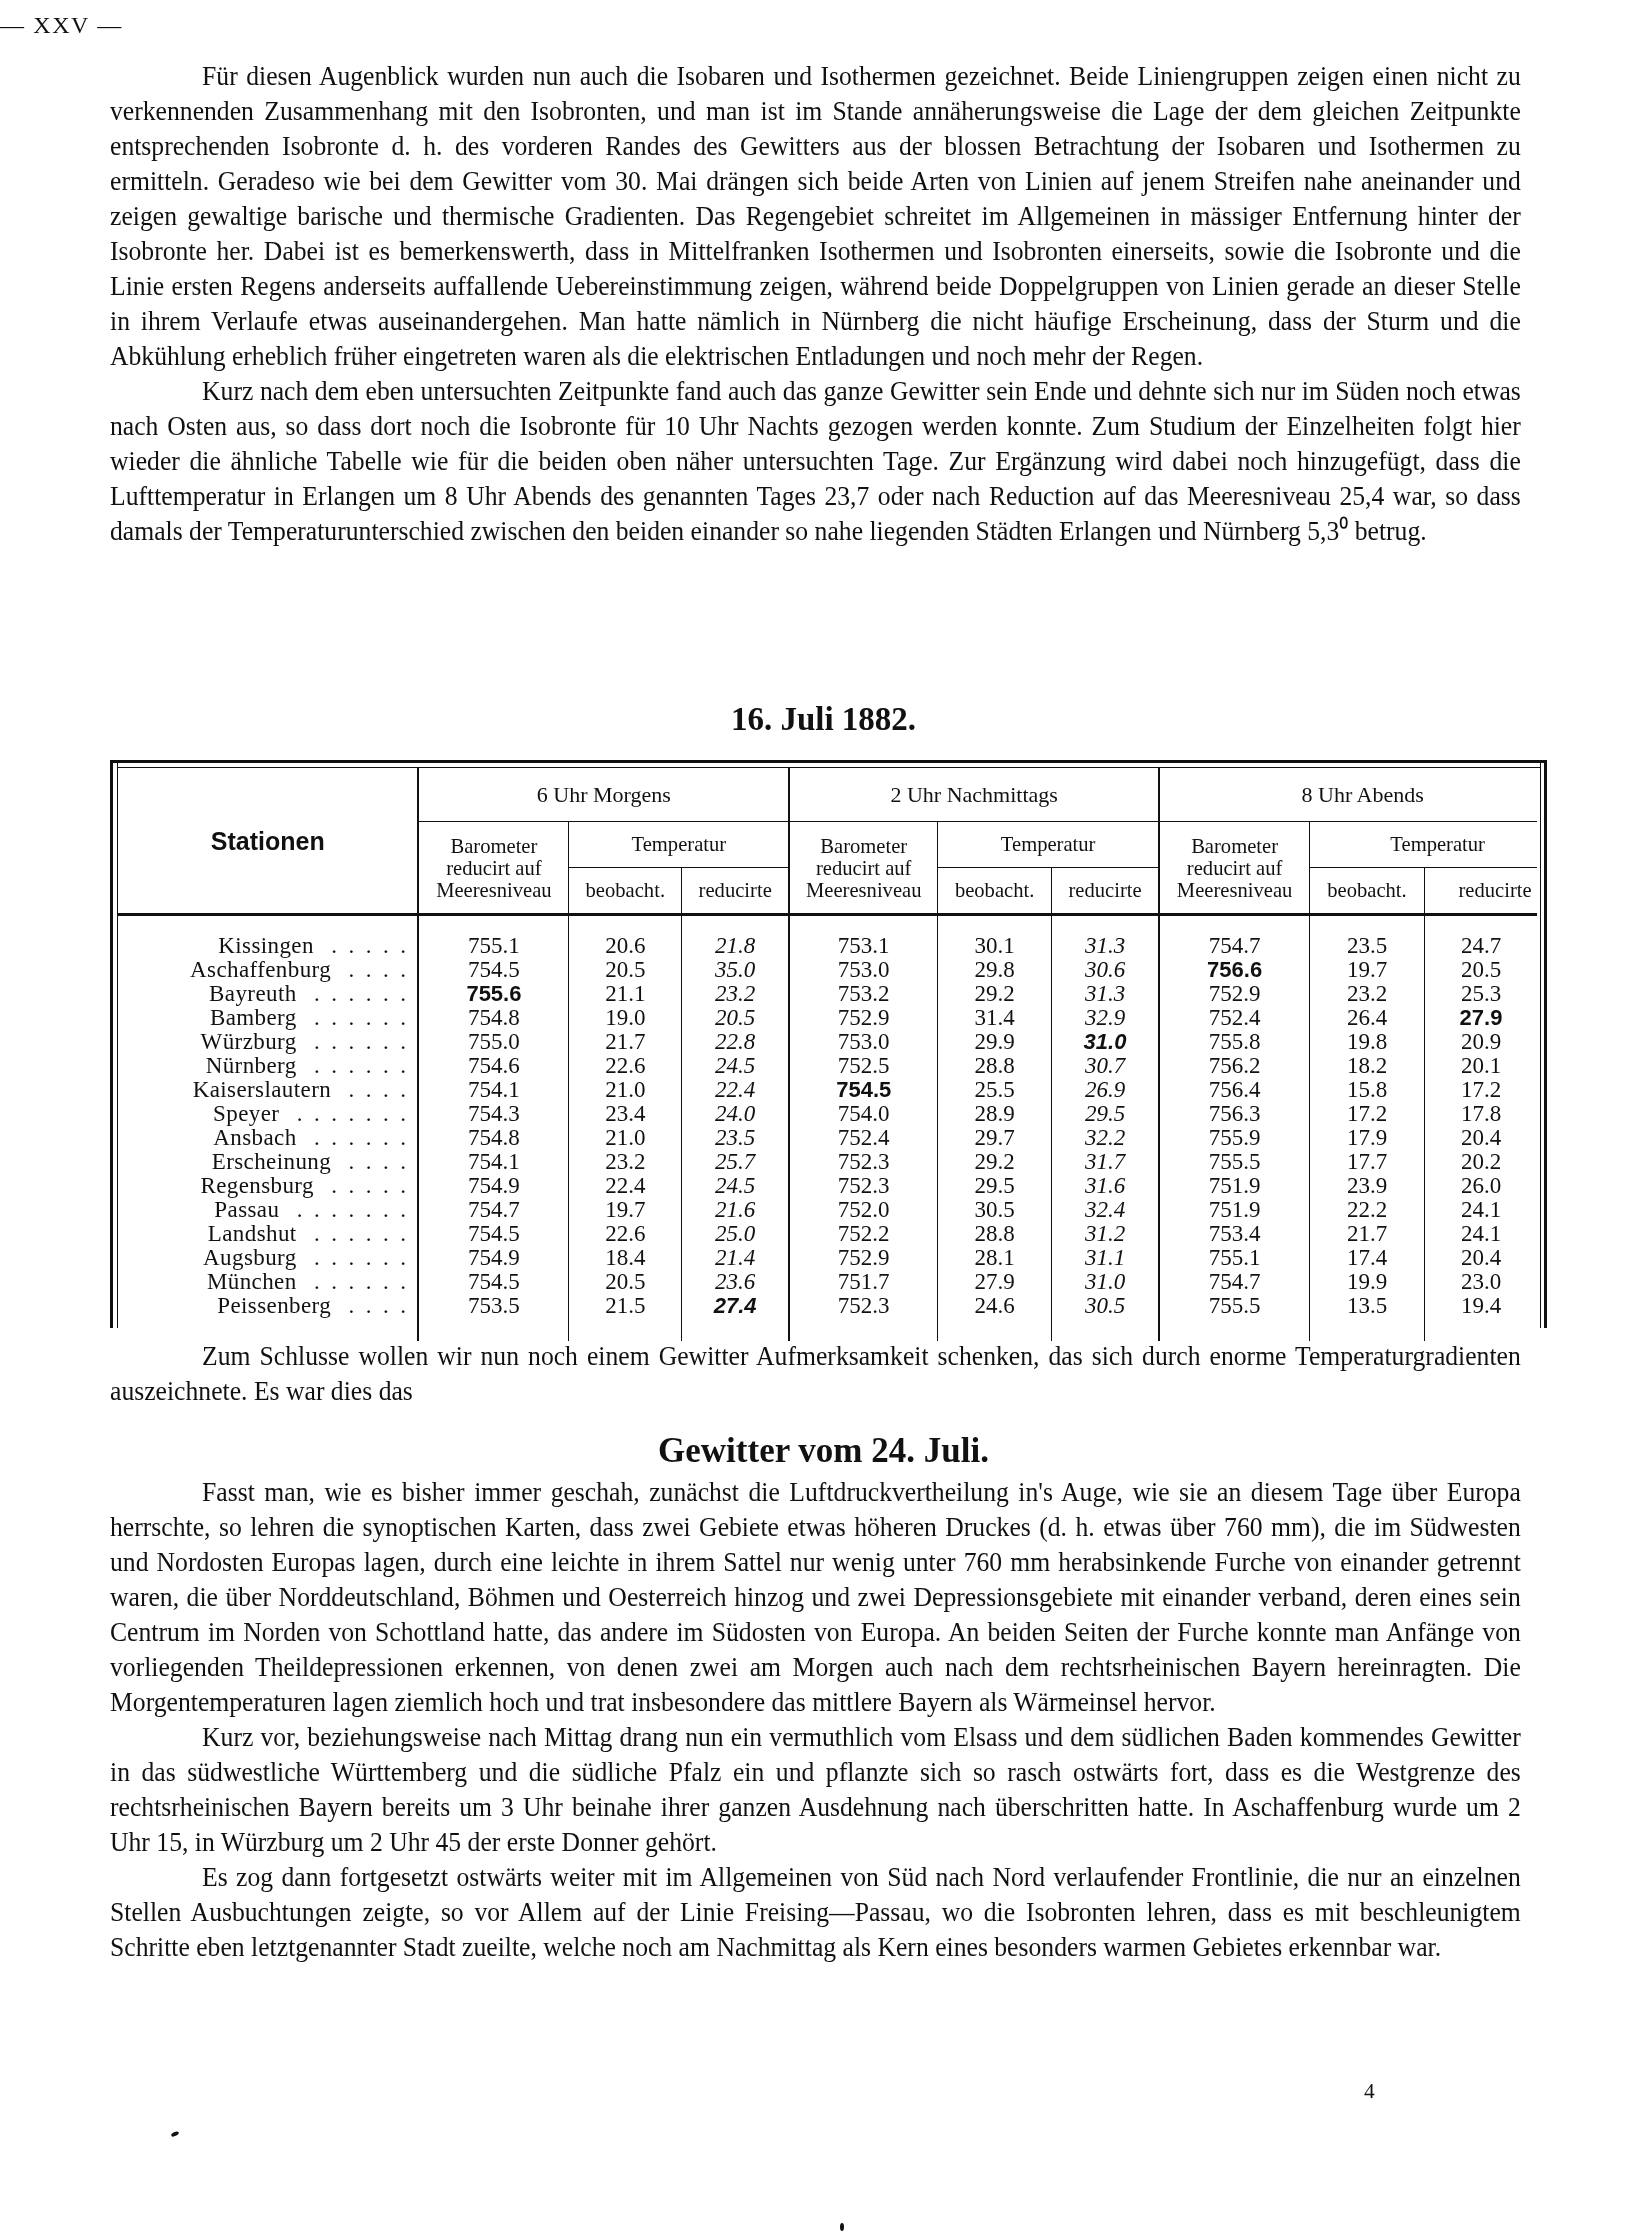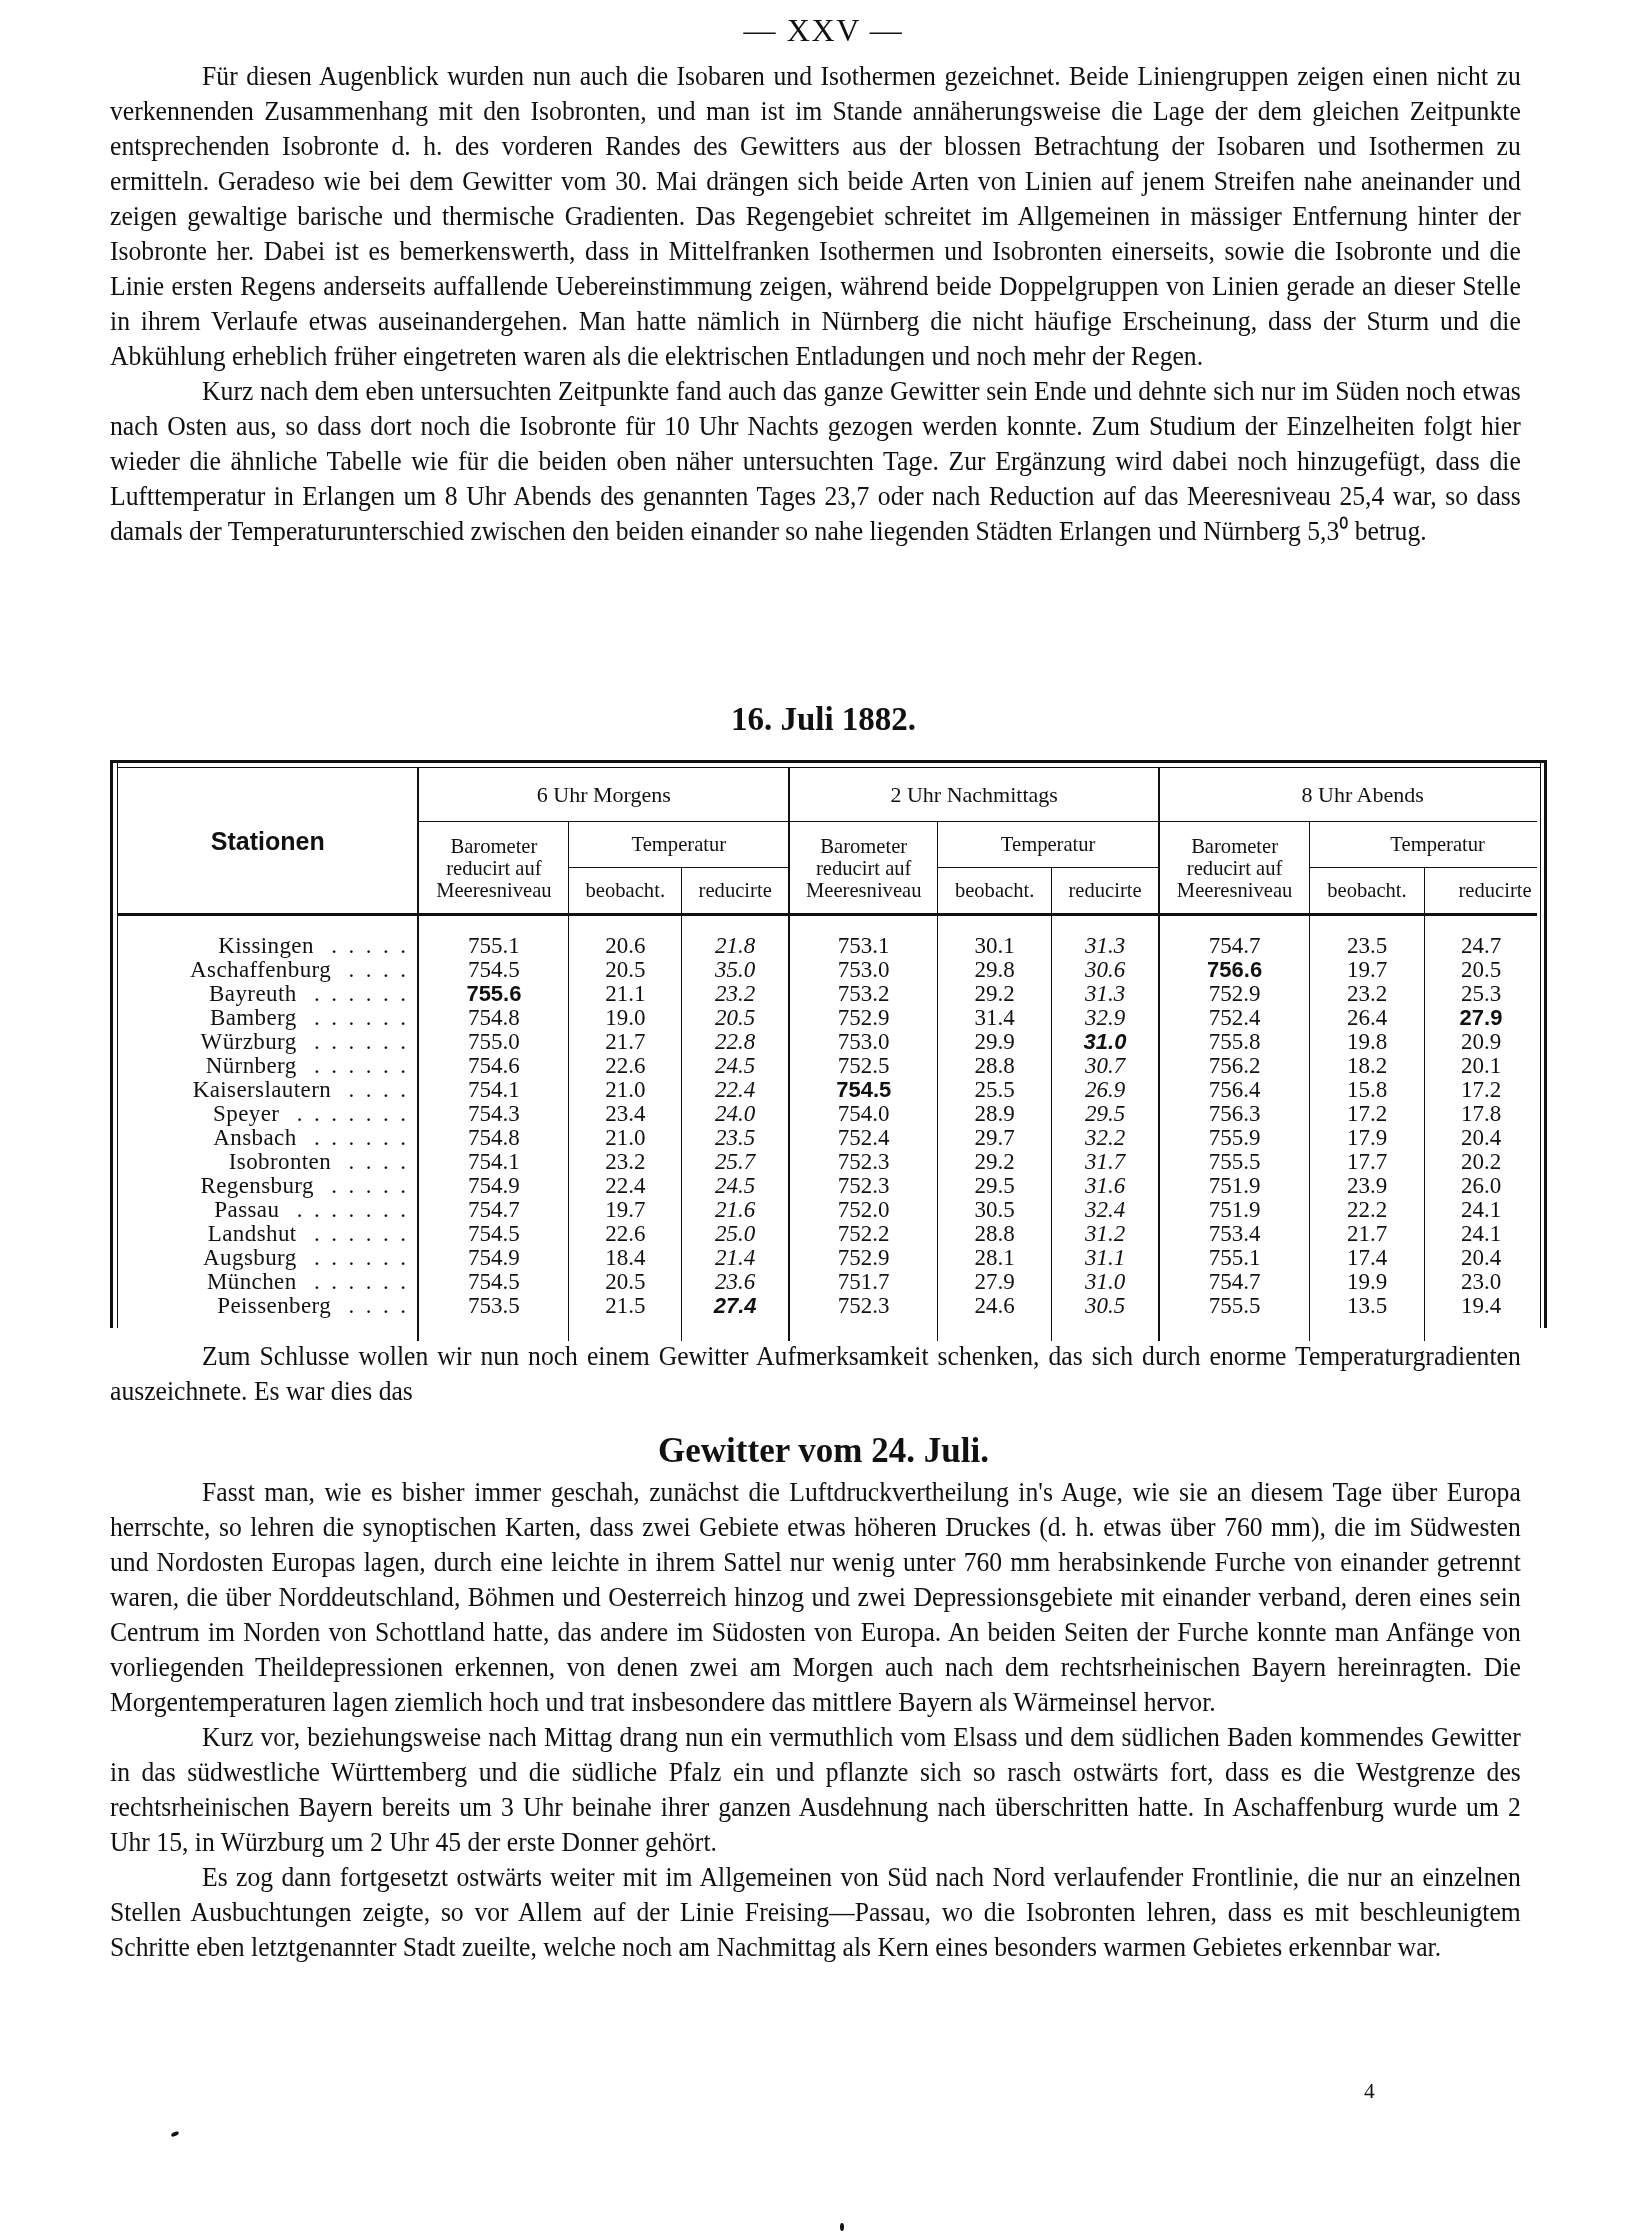--- a/index.html
+++ b/index.html
@@ -1,22 +1,22 @@
 <!DOCTYPE html>
 <html style="font-size:13px"><head>
 <meta charset="utf-8">
 <style>
   html, body { margin: 0; padding: 0; background: #ffffff; }
   body {
     width: 1647px; height: 2239px; position: relative; overflow: hidden;
     font-family: "Liberation Serif", "DejaVu Serif", serif; color: #111;
   }
   .page-number {
-    position: absolute; top: 11.5px; left: 0; width: 1647px; text-align: center;
-    font-size: 32px; letter-spacing: 1.6px;
+    position: absolute; top: 11.5px; left: 0; width: 1647px; text-align: left;
+    font-size: 24px; letter-spacing: 1.6px;
   }
   .text-block {
     position: absolute; left: 110px; width: 1410px;
     font-size: 27.6px; line-height: 35px; text-align: justify;
     font-family: "Liberation Serif", serif;
     transform: scaleX(0.93); transform-origin: left top;
   }
   .text-block p { margin: 0; text-indent: 0; }
   .text-block p.indent { text-indent: 99px; }
   .text-block .inner { width: 1517px; }
@@ -246,21 +246,21 @@
           <td><span>21.0</span></td>
           <td class="grp-end"><span>23.5</span></td>
           <td><span>752.4</span></td>
           <td><span>29.7</span></td>
           <td class="grp-end"><span>32.2</span></td>
           <td><span>755.9</span></td>
           <td><span>17.9</span></td>
           <td class="rightmost"><span>20.4</span></td>
         </tr>
         <tr>
-          <td class="station"><span>Isobronten</span><span class="dots"> ....</span></td>
+          <td class="station"><span>Erscheinung</span><span class="dots"> ....</span></td>
           <td><span>754.1</span></td>
           <td><span>23.2</span></td>
           <td class="grp-end"><span>25.7</span></td>
           <td><span>752.3</span></td>
           <td><span>29.2</span></td>
           <td class="grp-end"><span>31.7</span></td>
           <td><span>755.5</span></td>
           <td><span>17.7</span></td>
           <td class="rightmost"><span>20.2</span></td>
         </tr>

